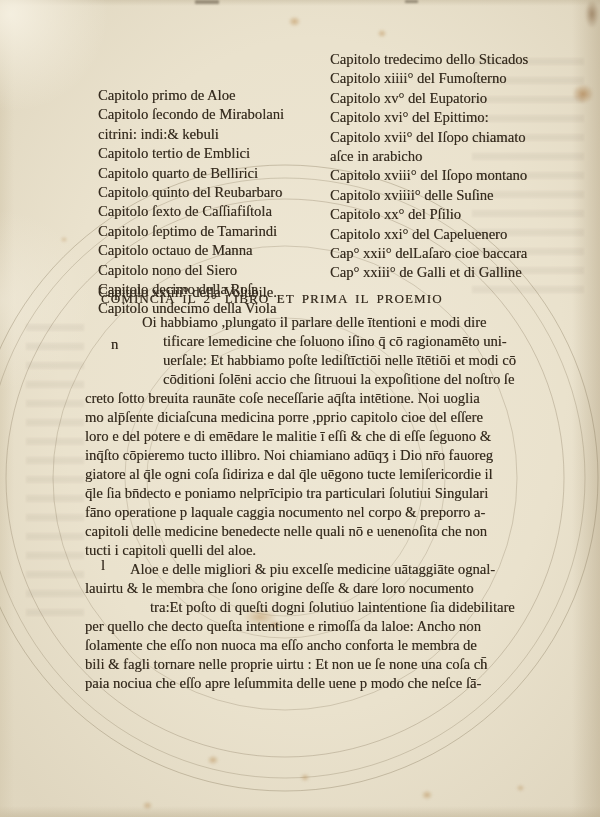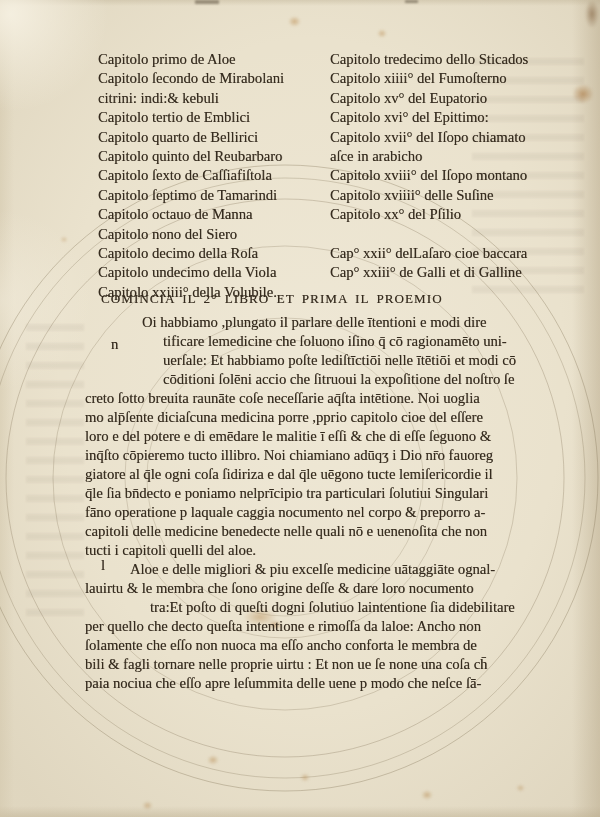--- a/index.html
+++ b/index.html
@@ -11,21 +11,21 @@
           radial-gradient(circle 140px at 10px 14px, rgba(248,243,229,.85) 0%, rgba(248,243,229,0) 70%),
           radial-gradient(circle 120px at 2px 300px, rgba(244,238,223,.5) 0%, rgba(244,238,223,0) 75%),
           linear-gradient(90deg, rgba(208,196,168,.45) 0px, rgba(208,196,168,0) 14px, rgba(208,196,168,0) 572px, rgba(185,170,140,.5) 599px),
           linear-gradient(180deg, rgba(196,184,156,.5) 0px, rgba(196,184,156,0) 6px, rgba(196,184,156,0) 806px, rgba(186,172,142,.45) 817px),
           radial-gradient(ellipse 420px 560px at 52% 46%, rgba(242,236,220,.55) 0%, rgba(242,236,220,0) 60%, rgba(186,172,142,.22) 100%),
           #eae2cd;}
   .ink{color:#352b1e;text-shadow:0.3px 0.3px 0.4px rgba(48,38,26,.5);}
   
   .index{position:absolute;left:98px;top:50px;font-size:14.6px;}
   .idx-row{display:flex;height:19.4px;line-height:19.4px;white-space:nowrap;}
-  .idx-left{width:232px;}
+  .idx-left{width:232px;margin-top:36px;}
   .idx-right{flex:1;}
   
   .heading{position:absolute;left:101px;top:291px;font-size:13px;
            letter-spacing:1.1px;word-spacing:3px;white-space:nowrap;}
   
   .bodytext{position:absolute;left:85px;top:313px;font-size:14.6px;width:492px;}
   .bline{height:19px;line-height:19px;white-space:nowrap;position:relative;}
   .ind-a{padding-left:57px;}
   .ind-b{padding-left:78px;}
   .ind-c{padding-left:45px;}
@@ -125,20 +125,21 @@
     <div class="idx-row">
         <span class="idx-left">Capitolo ſeptimo de Tamarindi</span>
         <span class="idx-right">Capitolo xviiii° delle Suſine</span>
       </div>
     <div class="idx-row">
         <span class="idx-left">Capitolo octauo de Manna</span>
         <span class="idx-right">Capitolo xx° del Pſilio</span>
       </div>
     <div class="idx-row">
         <span class="idx-left">Capitolo nono del Siero</span>
+        <span class="idx-right">Capitolo xxi° del Capeluenero</span>
       </div>
     <div class="idx-row">
         <span class="idx-left">Capitolo decimo della Roſa</span>
         <span class="idx-right">Cap° xxii° delLaſaro cioe baccara</span>
       </div>
     <div class="idx-row">
         <span class="idx-left">Capitolo undecimo della Viola</span>
         <span class="idx-right">Cap° xxiii° de Galli et di Galline</span>
       </div>
     <div class="idx-row">

